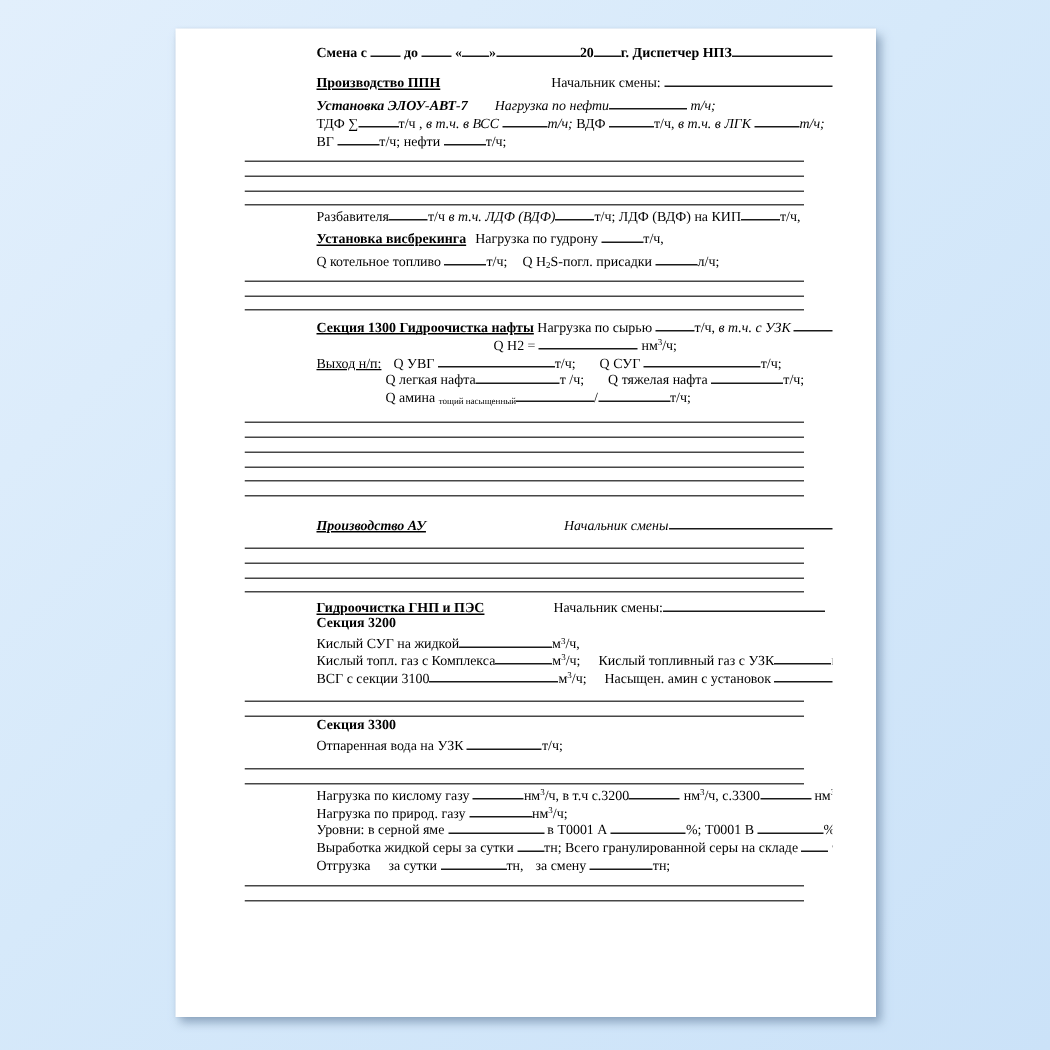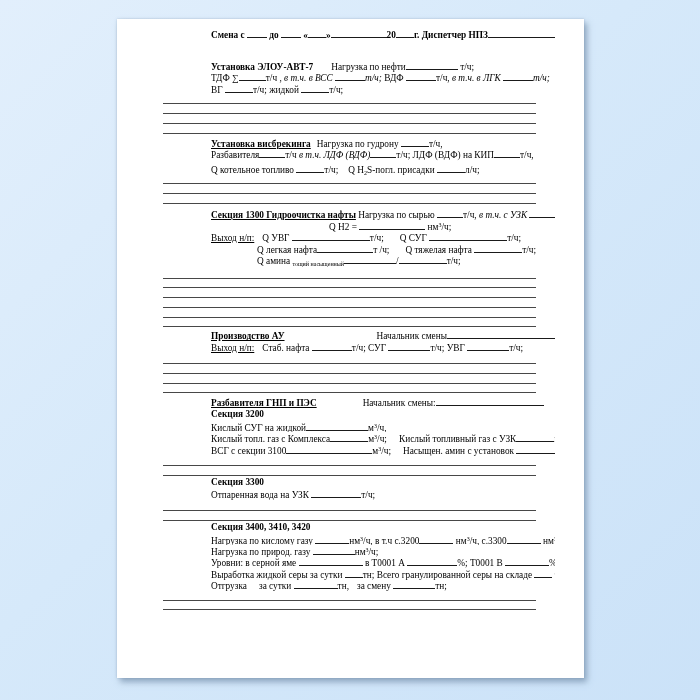--- a/index.html
+++ b/index.html
@@ -36,37 +36,38 @@
     border-bottom:0.9px solid #1a1a1a;
   }
   .gap{display:inline-block;height:1px;}
 </style>
 </head>
 <body>
 
 <div class="paper">
   <div class="page">
       <div class="row"><span class="b">Смена с </span><span class="blank" style="width: 20px;"></span><span class="b"> до </span><span class="blank" style="width: 20px;"></span><span class="b"> «</span><span class="blank" style="width: 18px;"></span><span class="b">»</span><span class="blank" style="width: 56px;"></span><span class="b">20</span><span class="blank" style="width: 18px;"></span><span class="b">г. Диспетчер НПЗ</span><span class="blank" style="width: 100px;"></span></div>
-      <div class="row" style="margin-top: 20px;"><span class="b">Установка ЭЛОУ-АВТ-7</span><span class="gap" style="width: 18px;"></span><span>Нагрузка по нефти</span><span class="blank" style="width: 52px;"></span><span> т/ч;</span></div>
+      <div class="row" style="margin-top: 8px;"><span class="bu">Производство ППН</span><span class="gap" style="width: 74px;"></span><span>Начальник смены: </span><span class="blank" style="width: 118px;"></span></div>
+      <div class="row" style="margin-top: 4px; font-style: italic;"><span class="b">Установка ЭЛОУ-АВТ-7</span><span class="gap" style="width: 18px;"></span><span>Нагрузка по нефти</span><span class="blank" style="width: 52px;"></span><span> т/ч;</span></div>
       <div class="row"><span>ТДФ ∑</span><span class="blank" style="width: 27px;"></span><span>т/ч , </span><span class="i">в т.ч. в ВСС </span><span class="blank" style="width: 30px;"></span><span class="i">т/ч; </span><span>ВДФ </span><span class="blank" style="width: 30px;"></span><span>т/ч, </span><span class="i">в т.ч. в ЛГК </span><span class="blank" style="width: 30px;"></span><span class="i">т/ч;</span></div>
-      <div class="row"><span>ВГ </span><span class="blank" style="width: 28px;"></span><span>т/ч; жидкой </span><span class="blank" style="width: 28px;"></span><span>т/ч;</span></div>
+      <div class="row"><span>ВГ </span><span class="blank" style="width: 28px;"></span><span>т/ч; нефти </span><span class="blank" style="width: 28px;"></span><span>т/ч;</span></div>
       <div class="row rule">
         <span class="ruleline"></span>
       </div>
       <div class="row rule">
         <span class="ruleline"></span>
       </div>
       <div class="row rule">
         <span class="ruleline"></span>
       </div>
       <div class="row rule">
         <span class="ruleline"></span>
       </div>
+      <div class="row"><span>Разбавителя</span><span class="blank" style="width: 26px;"></span><span>т/ч </span><span class="i">в т.ч. ЛДФ (ВДФ)</span><span class="blank" style="width: 26px;"></span><span>т/ч; ЛДФ (ВДФ) на КИП</span><span class="blank" style="width: 26px;"></span><span>т/ч,</span></div>
       <div class="row" style="margin-top: 3px;"><span class="bu">Установка висбрекинга</span><span class="gap" style="width: 6px;"></span><span>Нагрузка по гудрону </span><span class="blank" style="width: 28px;"></span><span>т/ч,</span></div>
-      <div class="row"><span>Разбавителя</span><span class="blank" style="width: 26px;"></span><span>т/ч </span><span class="i">в т.ч. ЛДФ (ВДФ)</span><span class="blank" style="width: 26px;"></span><span>т/ч; ЛДФ (ВДФ) на КИП</span><span class="blank" style="width: 26px;"></span><span>т/ч,</span></div>
       <div class="row" style="margin-top: 3px;"><span>Q котельное топливо </span><span class="blank" style="width: 28px;"></span><span>т/ч;</span><span class="gap" style="width: 10px;"></span><span>Q H</span><span class="sub">2</span><span>S-погл. присадки </span><span class="blank" style="width: 28px;"></span><span>л/ч;</span></div>
       <div class="row rule">
         <span class="ruleline"></span>
       </div>
       <div class="row rule">
         <span class="ruleline"></span>
       </div>
       <div class="row rule">
         <span class="ruleline"></span>
       </div>
@@ -86,54 +87,52 @@
       </div>
       <div class="row rule">
         <span class="ruleline"></span>
       </div>
       <div class="row rule">
         <span class="ruleline"></span>
       </div>
       <div class="row rule">
         <span class="ruleline"></span>
       </div>
-      <div class="row" style="margin-top: 2px;"><span class="bu">Производство АУ</span><span class="gap" style="width: 92px;"></span><span>Начальник смены</span><span class="blank" style="width: 118px;"></span></div>
-      <div class="row"><span class="u">Выход н/п:</span><span class="gap" style="width: 8px;"></span><span>Стаб. нафта </span><span class="blank" style="width: 40px;"></span><span>т/ч; СУГ </span><span class="blank" style="width: 42px;"></span><span>т/ч; УВГ </span><span class="blank" style="width: 42px;"></span><span>т/ч;</span></div>
+      <div class="row" style="margin-top: 12px; font-style: italic;"><span class="bu">Производство АУ</span><span class="gap" style="width: 92px;"></span><span>Начальник смены</span><span class="blank" style="width: 118px;"></span></div>
       <div class="row rule" style="margin-top: 2px;">
         <span class="ruleline"></span>
       </div>
       <div class="row rule">
         <span class="ruleline"></span>
       </div>
       <div class="row rule">
         <span class="ruleline"></span>
       </div>
       <div class="row rule">
         <span class="ruleline"></span>
       </div>
-      <div class="row" style="margin-top: 3px;"><span class="bu">Разбавителя ГНП и ПЭС</span><span class="gap" style="width: 46px;"></span><span>Начальник смены:</span><span class="blank" style="width: 108px;"></span></div>
+      <div class="row" style="margin-top: 3px;"><span class="bu">Гидроочистка ГНП и ПЭС</span><span class="gap" style="width: 46px;"></span><span>Начальник смены:</span><span class="blank" style="width: 108px;"></span></div>
       <div class="row"><span class="b">Секция 3200</span></div>
       <div class="row"><span>Кислый СУГ на жидкой</span><span class="blank" style="width: 62px;"></span><span>м</span><span class="sup">3</span><span>/ч,</span></div>
       <div class="row"><span>Кислый топл. газ с Комплекса</span><span class="blank" style="width: 38px;"></span><span>м</span><span class="sup">3</span><span>/ч;</span><span class="gap" style="width: 12px;"></span><span>Кислый топливный газ с УЗК</span><span class="blank" style="width: 38px;"></span><span>м</span><span class="sup">3</span><span>/ч;</span></div>
       <div class="row"><span>ВСГ с секции 3100</span><span class="blank" style="width: 86px;"></span><span>м</span><span class="sup">3</span><span>/ч;</span><span class="gap" style="width: 12px;"></span><span>Насыщен. амин с установок </span><span class="blank" style="width: 44px;"></span><span>т/ч;</span></div>
       <div class="row rule" style="margin-top: 2px;">
         <span class="ruleline"></span>
       </div>
       <div class="row rule">
         <span class="ruleline"></span>
       </div>
       <div class="row"><span class="b">Секция 3300</span></div>
       <div class="row"><span>Отпаренная вода на УЗК </span><span class="blank" style="width: 50px;"></span><span>т/ч;</span></div>
       <div class="row rule" style="margin-top: 2px;">
         <span class="ruleline"></span>
       </div>
       <div class="row rule">
         <span class="ruleline"></span>
       </div>
-      <div class="row"><span class="b">Секция 3400, 3410, 3420</span></div>
       <div class="row"><span>Нагрузка по кислому газу </span><span class="blank" style="width: 34px;"></span><span>нм</span><span class="sup">3</span><span>/ч, в т.ч с.3200</span><span class="blank" style="width: 34px;"></span><span> нм</span><span class="sup">3</span><span>/ч, с.3300</span><span class="blank" style="width: 34px;"></span><span> нм</span><span class="sup">3</span><span>/ч,</span></div>
       <div class="row"><span>Нагрузка по природ. газу </span><span class="blank" style="width: 42px;"></span><span>нм</span><span class="sup">3</span><span>/ч;</span></div>
       <div class="row"><span>Уровни: в серной яме </span><span class="blank" style="width: 64px;"></span><span> в Т0001 А </span><span class="blank" style="width: 50px;"></span><span>%; Т0001 В </span><span class="blank" style="width: 44px;"></span><span>%;</span></div>
       <div class="row"><span>Выработка жидкой серы за сутки </span><span class="blank" style="width: 18px;"></span><span>тн; Всего гранулированной серы на складе </span><span class="blank" style="width: 18px;"></span><span> тн;</span></div>
       <div class="row"><span>Отгрузка</span><span class="gap" style="width: 12px;"></span><span>за сутки </span><span class="blank" style="width: 44px;"></span><span>тн,</span><span class="gap" style="width: 8px;"></span><span>за смену </span><span class="blank" style="width: 42px;"></span><span>тн;</span></div>
       <div class="row rule">
         <span class="ruleline"></span>
       </div>
       <div class="row rule">
         <span class="ruleline"></span>

